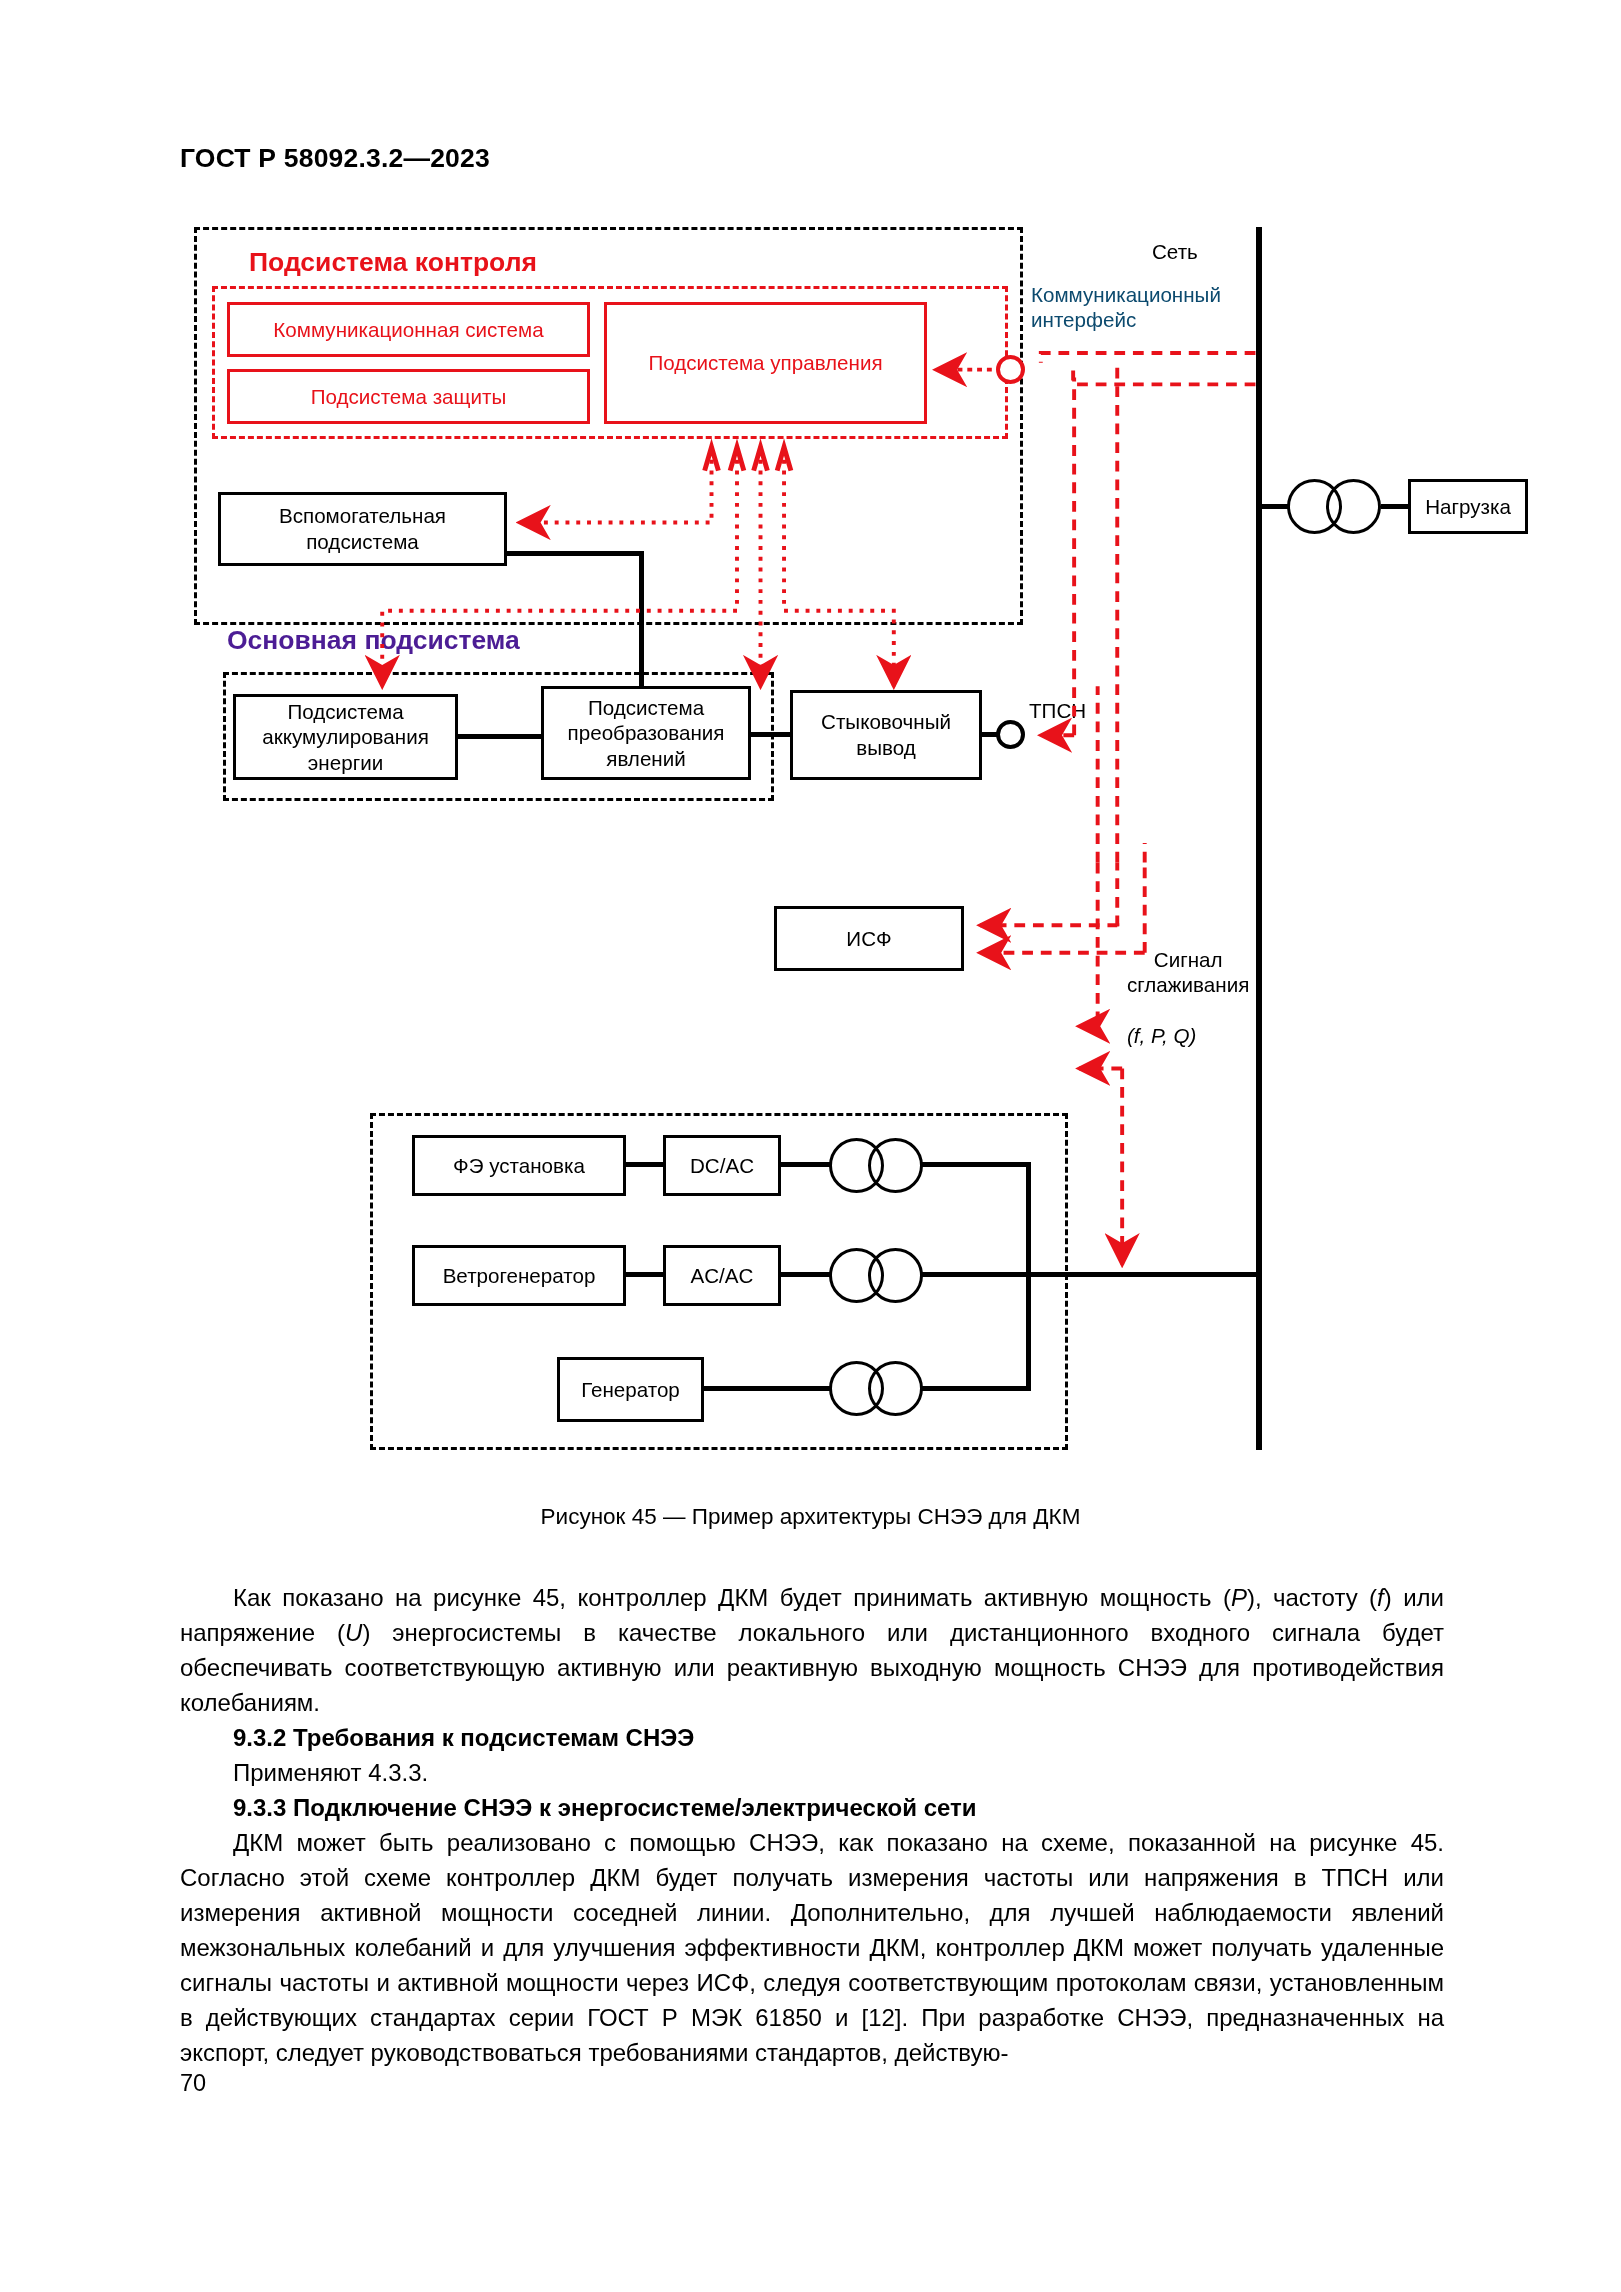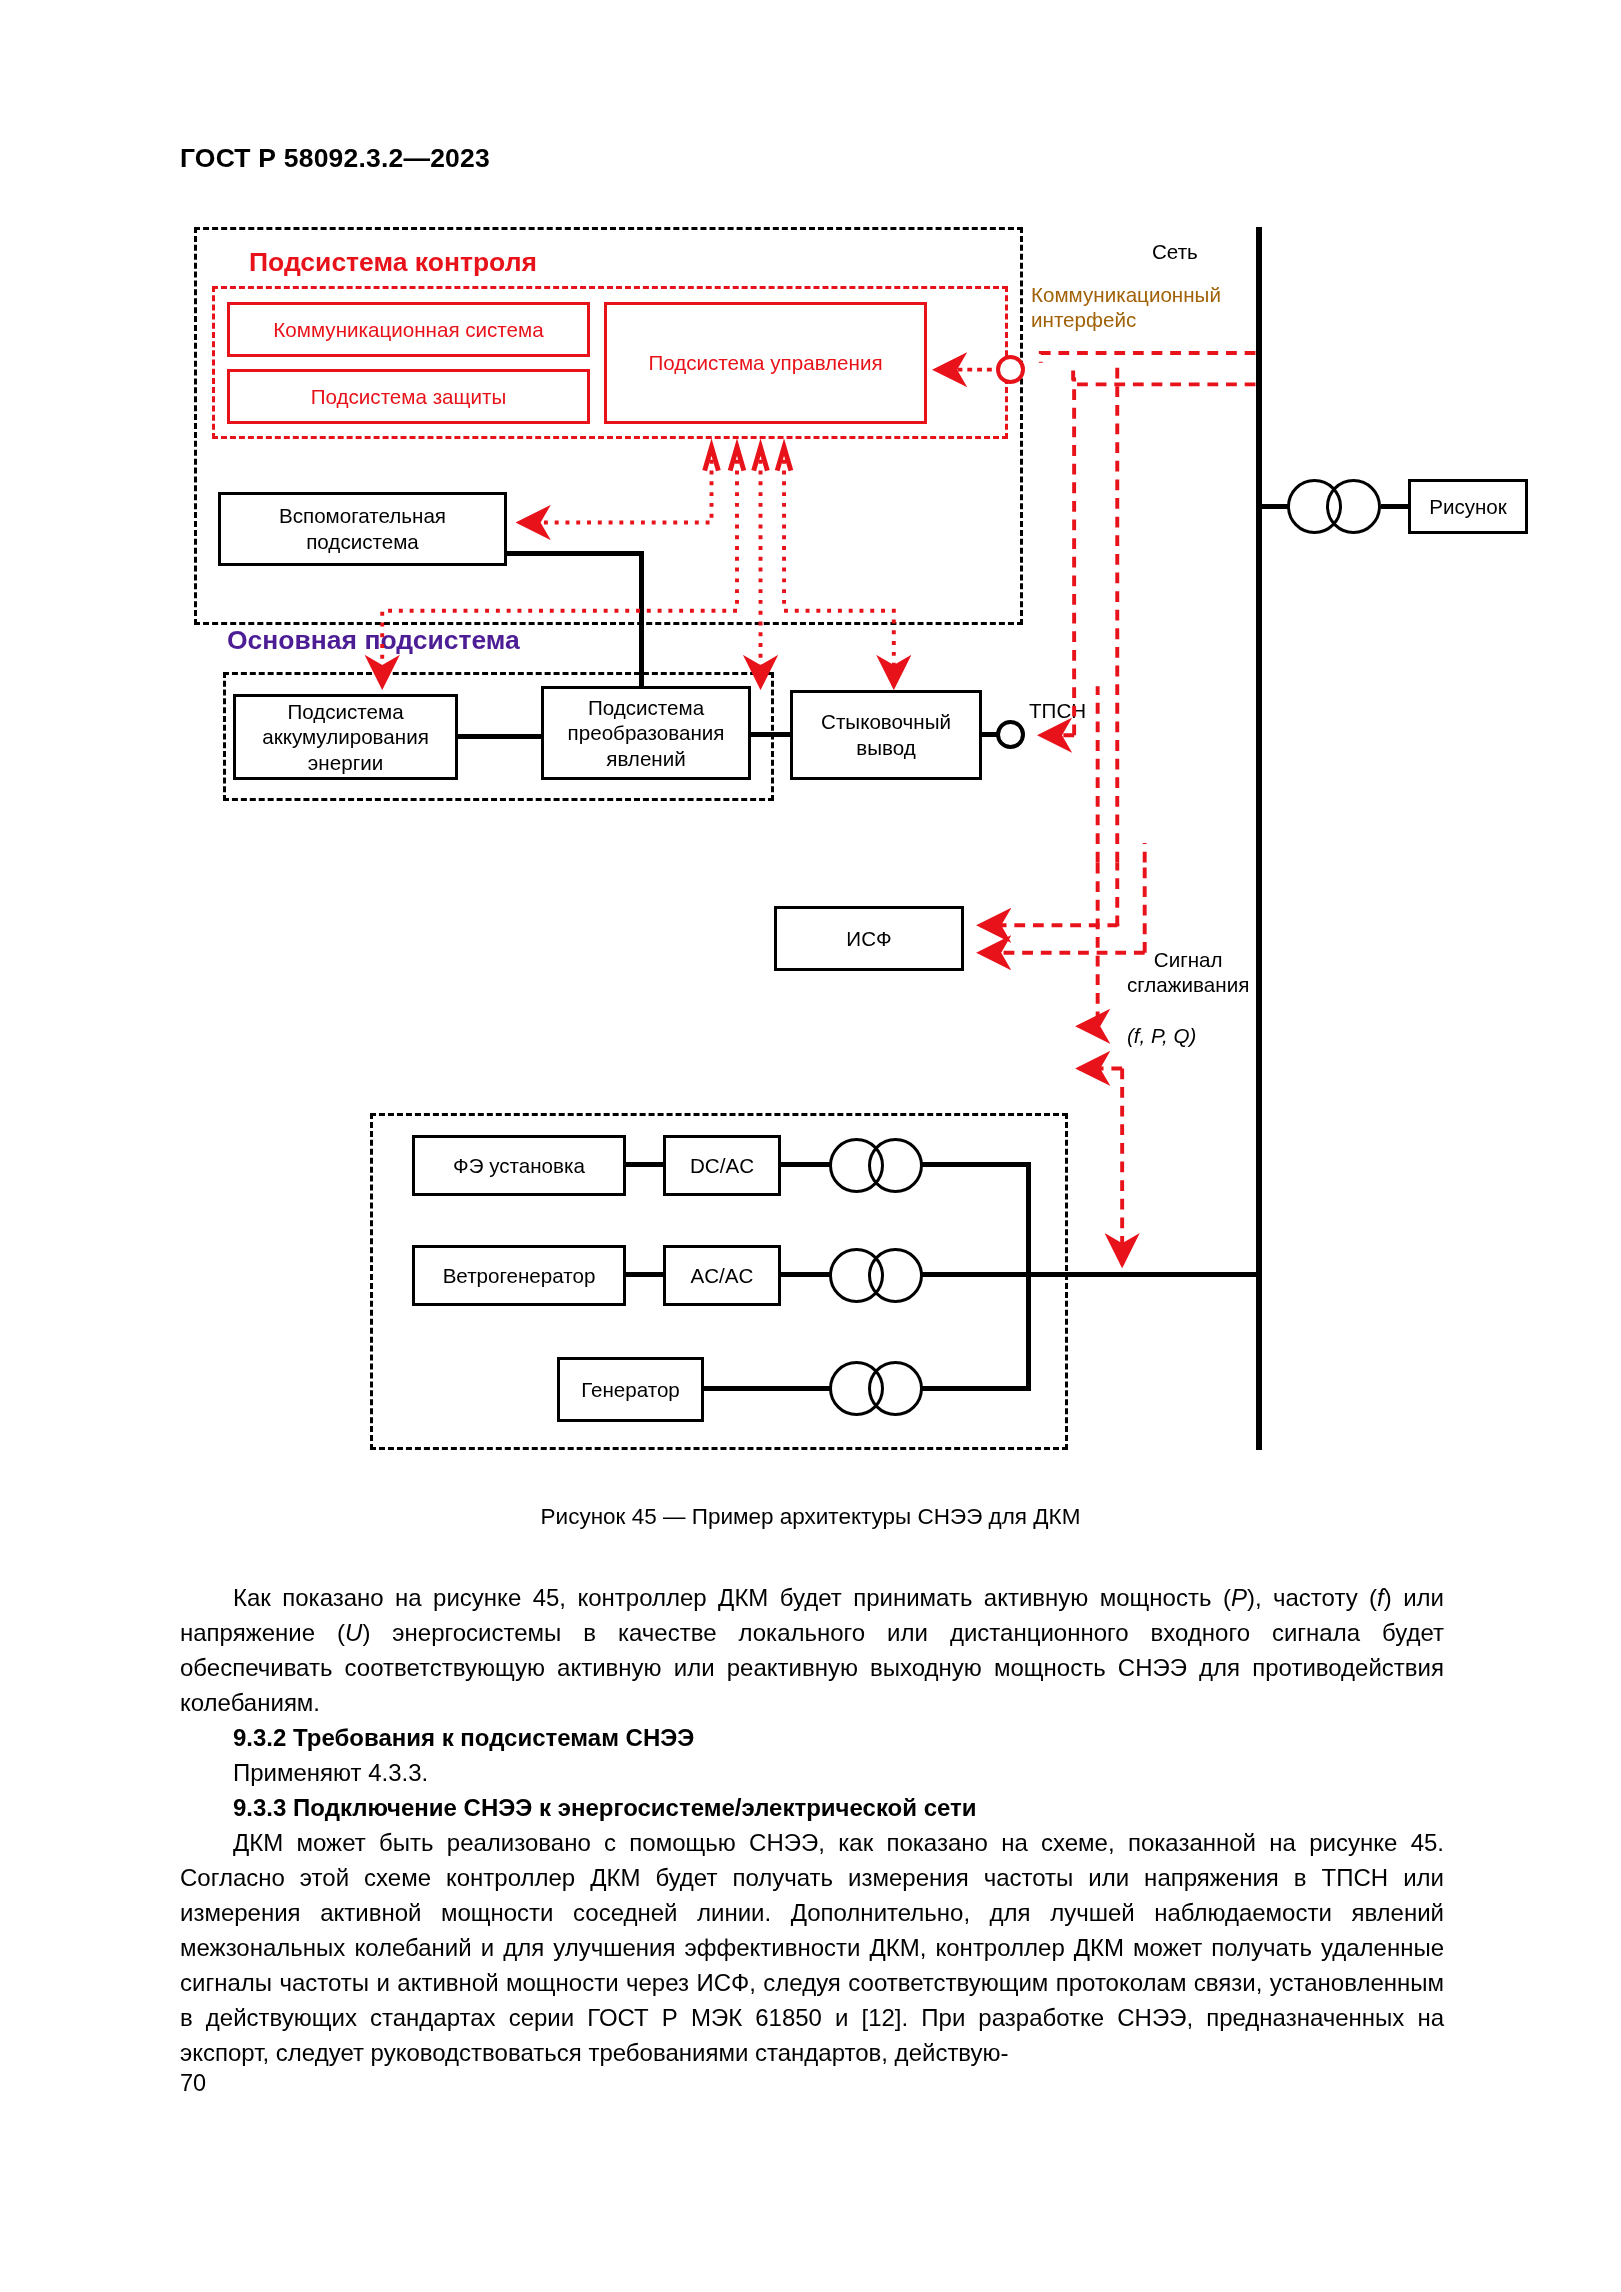--- a/index.html
+++ b/index.html
@@ -67,21 +67,21 @@
     background: transparent;
   }
   .dashbox.red { border-color: #e8121a; }
 
   .label {
     font-size: 20.6px;
     line-height: 1.22;
     color: #000;
     white-space: pre-line;
   }
-  .label.red { color: #a16207; }
+  .label.red { color: #0c4a6e; }
   .title-red {
     font-size: 26.5px;
     font-weight: bold;
     color: #e8121a;
     white-space: nowrap;
   }
   .title-blk {
     font-size: 26.5px;
     font-weight: bold;
     color: #4c1d95;
@@ -224,21 +224,21 @@
     <div class="label" style="left:1152px; top:239px;">Сеть</div>
 
     <div class="bus" style="left:1256px; top:227px; height:1223px;"></div>
 
     <div class="ln" style="left:1261px; top:504px; width:27.4px; height:4.9px;"></div>
     <div class="xfmr" style="left:1287px; top:479px;">
       <span class="a"></span>
         <span class="b"></span>
     </div>
     <div class="ln" style="left:1381px; top:504px; width:31px; height:4.9px;"></div>
-    <div class="box" style="left:1408px; top:479px; width:120px; height:55px;">Рисунок</div>
+    <div class="box" style="left:1408px; top:479px; width:120px; height:55px;">Нагрузка</div>
 
     <div class="box" style="left:774px; top:906px; width:190px; height:65px;">ИСФ</div>
 
 
     <div class="label" style="left:1127px; top:947px; text-align:center;">Сигнал
 сглаживания</div>
     <div class="label" style="left:1127px; top:998px; font-style:italic;">
       <span>(f, P, Q)</span>
     </div>
 

